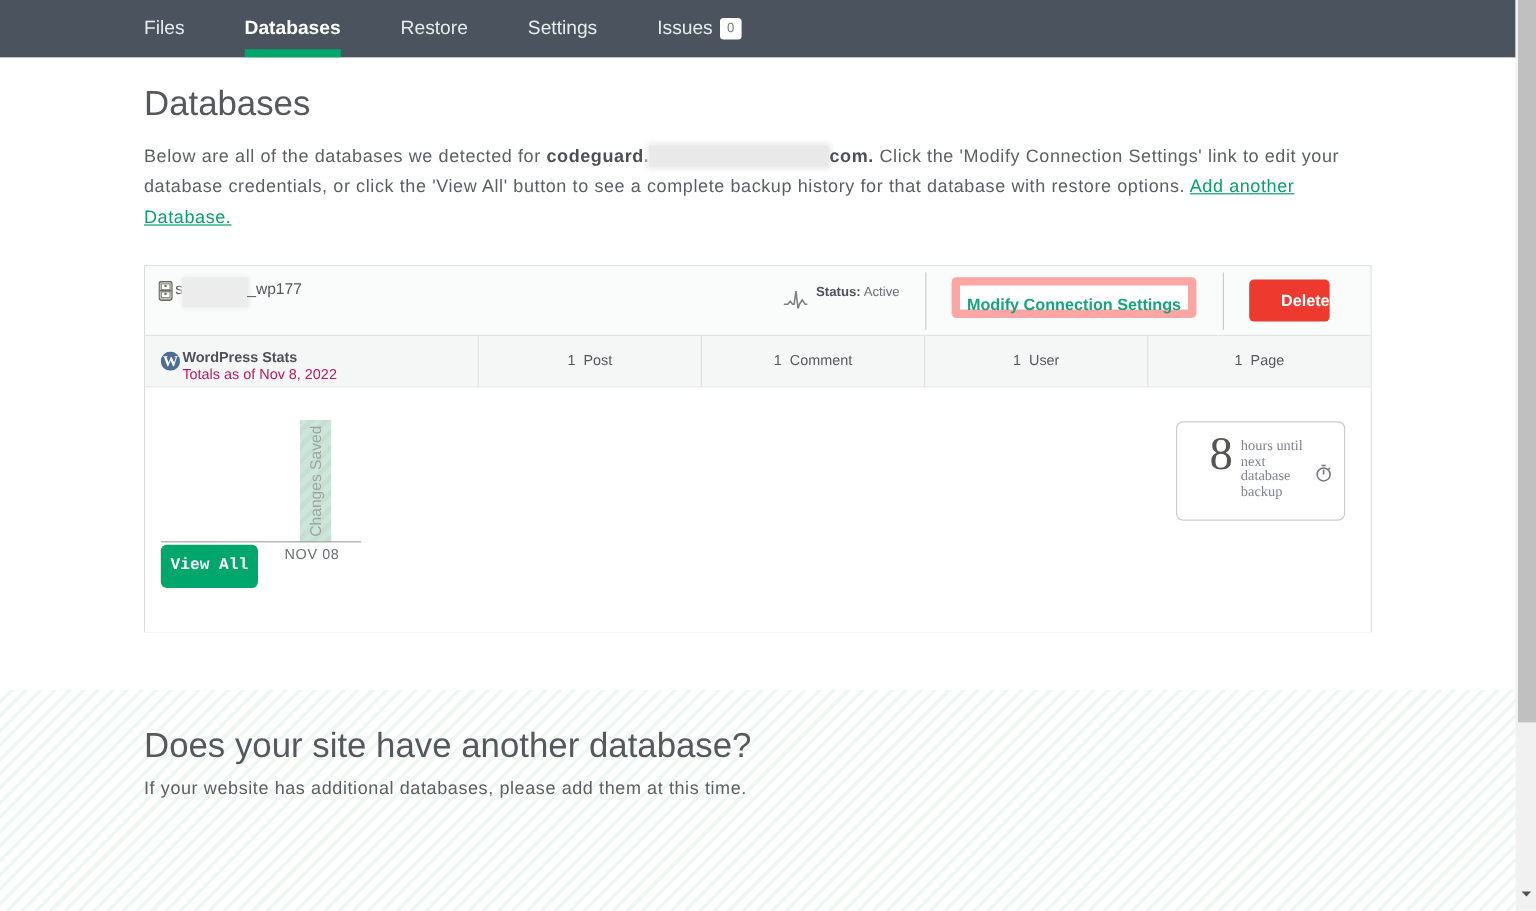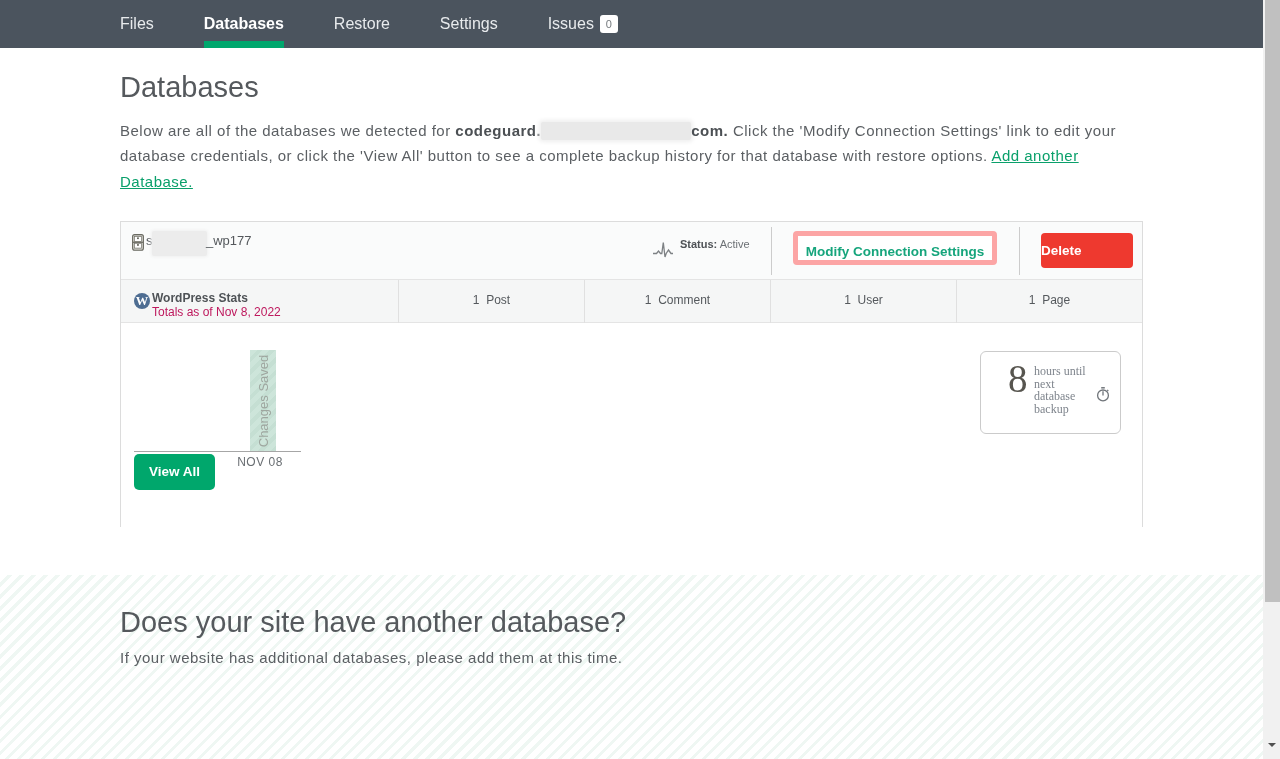--- a/index.html
+++ b/index.html
@@ -35,44 +35,44 @@
   .dbname { position:absolute; left:25px; top:11px; font-size:13px; line-height:16px; color:#54585c; }
   .dbname2 { position:absolute; left:85px; top:11px; font-size:13px; line-height:16px; color:#54585c; }
   .blur2 { position:absolute; left:31px; top:9px; width:55px; height:25px; background:#ececec; border-radius:2px;
     box-shadow:0 0 3px 1px #f0f0f0; }
   .pulse { position:absolute; left:532px; top:19px; }
   .status { position:absolute; left:559px; top:16px; font-size:11px; color:#6b7074; }
   .status b { color:#4e5256; }
   .vdiv1 { position:absolute; left:650px; top:5px; height:48px; width:1px; background:#ccc; }
   .vdiv2 { position:absolute; left:898px; top:5px; height:48px; width:1px; background:#ccc; }
   .btn-modify { position:absolute; left:672px; top:9px; width:204px; height:34px; background:#fff;
-    border:5px solid #fca5a5; border-radius:4px; color:#16a57c; font-weight:bold; font-size:13.5px;
+    border:7px solid #fca5a5; border-radius:4px; color:#16a57c; font-weight:bold; font-size:13.5px;
     text-align:center; line-height:32px; }
-  .btn-delete { position:absolute; left:920px; top:11px; width:92px; height:35px; background:#ee392f;
-    border-radius:4px; color:#fff; font-weight:bold; font-size:13.5px; text-align:left; line-height:35px; }
+  .btn-delete { position:absolute; left:920px; top:11px; width:67px; height:35px; background:#ee392f;
+    border-radius:4px; color:#fff; font-weight:bold; font-size:13.5px; text-align:right; line-height:35px; }
 
   .stats { position:absolute; left:0; top:58px; width:1021px; height:43px; background:#f5f6f6;
     border-bottom:1px solid #e4e4e4; }
   .stats .cell { position:absolute; top:0; height:43px; border-left:1px solid #e0e0e0;
     font-size:12px; color:#55595d; display:flex; align-items:center; justify-content:center; padding-bottom:3px; }
   .wp { position:absolute; left:13px; top:13px; }
   .wp-tt { position:absolute; left:31px; top:12px; font-size:12px; line-height:13.5px; }
   .wp-tt b { color:#4e5256; }
   .wp-tt .sub { color:#be185d; }
 
   .chart { position:absolute; left:0; top:101px; width:1021px; height:204px; background:#fff; }
   .bar { position:absolute; left:129px; top:27px; width:26px; height:102px;
     background:repeating-linear-gradient(135deg, #cde5da 0px, #cde5da 5px, #c5dfd3 5px, #c5dfd3 9px); }
   .bar span { position:absolute; left:50%; top:50%; transform:translate(-50%,-50%) rotate(-90deg);
     white-space:nowrap; font-size:13px; color:#9ea69f; }
   .axis { position:absolute; left:13px; top:128px; width:167px; height:1px; background:#a6a6a6; }
   .xlab { position:absolute; left:106px; top:132px; width:66px; text-align:center; font-size:12px;
     color:#696e72; letter-spacing:0.5px; }
   .btn-viewall { position:absolute; left:13px; top:131px; width:81px; height:36px; background:#00a76c;
-    border-radius:5px; color:#fff; font-weight:bold; font-size:13.5px; text-align:center; line-height:36px; }
+    border-radius:5px; color:#fff; font-weight:bold; font-size:13.5px; text-align:center; line-height:36px;font-family:Liberation Mono, monospace; }
   .hoursbox { position:absolute; left:859px; top:28px; width:141px; height:83px;
     border:1px solid #cbcbcb; border-radius:6px; background:#fff; font-family:"Liberation Serif", serif; }
   .hb8 { position:absolute; left:27px; top:7px; font-size:39px; line-height:39px; color:#57554f; }
   .hbtext { position:absolute; left:53px; top:13px; width:60px; font-size:12px; line-height:12.6px; color:#7e848c; }
   .hbclock { position:absolute; right:10px; top:35px; }
 
   
   .bottom { position:absolute; left:0; top:575px; width:1263px; height:184px;
     background:repeating-linear-gradient(135deg, #ffffff 0px, #ffffff 5.5px, #eff7f3 5.5px, #eff7f3 8.5px); }
   .bottom h2 { position:absolute; left:120px; top:31px; font-size:29px; font-weight:400; color:#55595d; }

